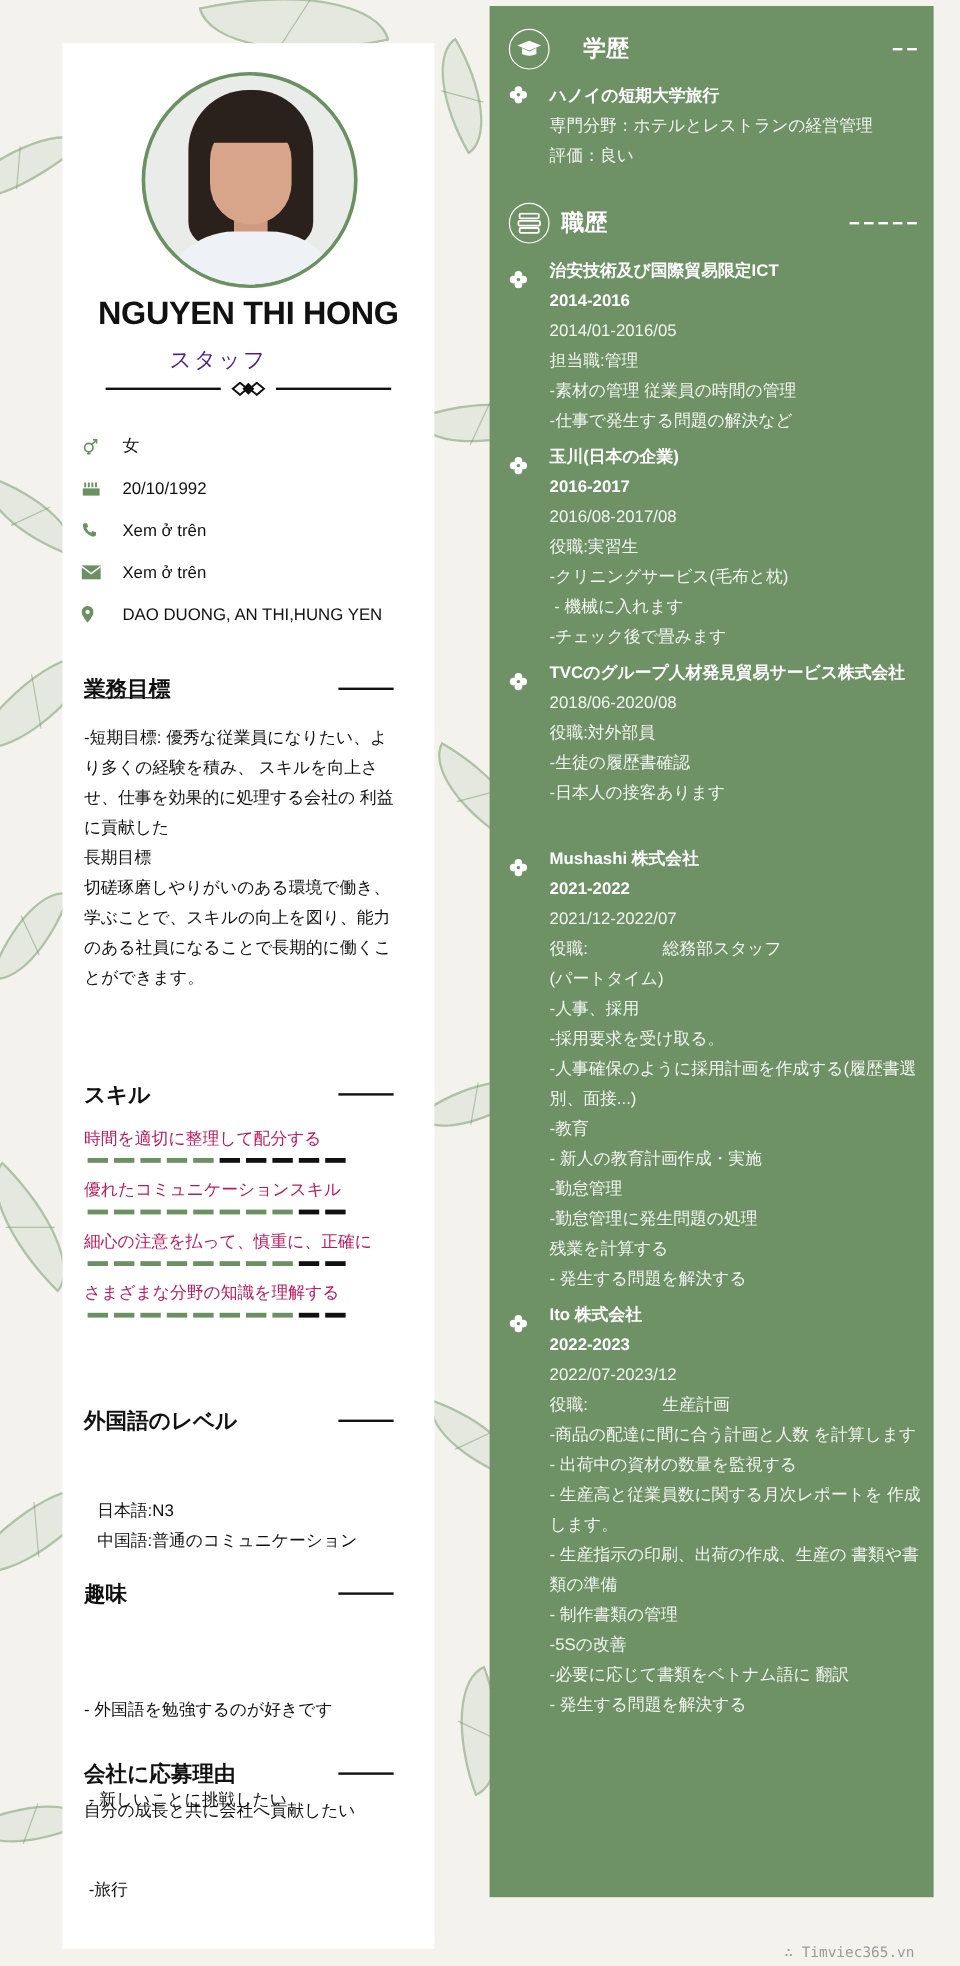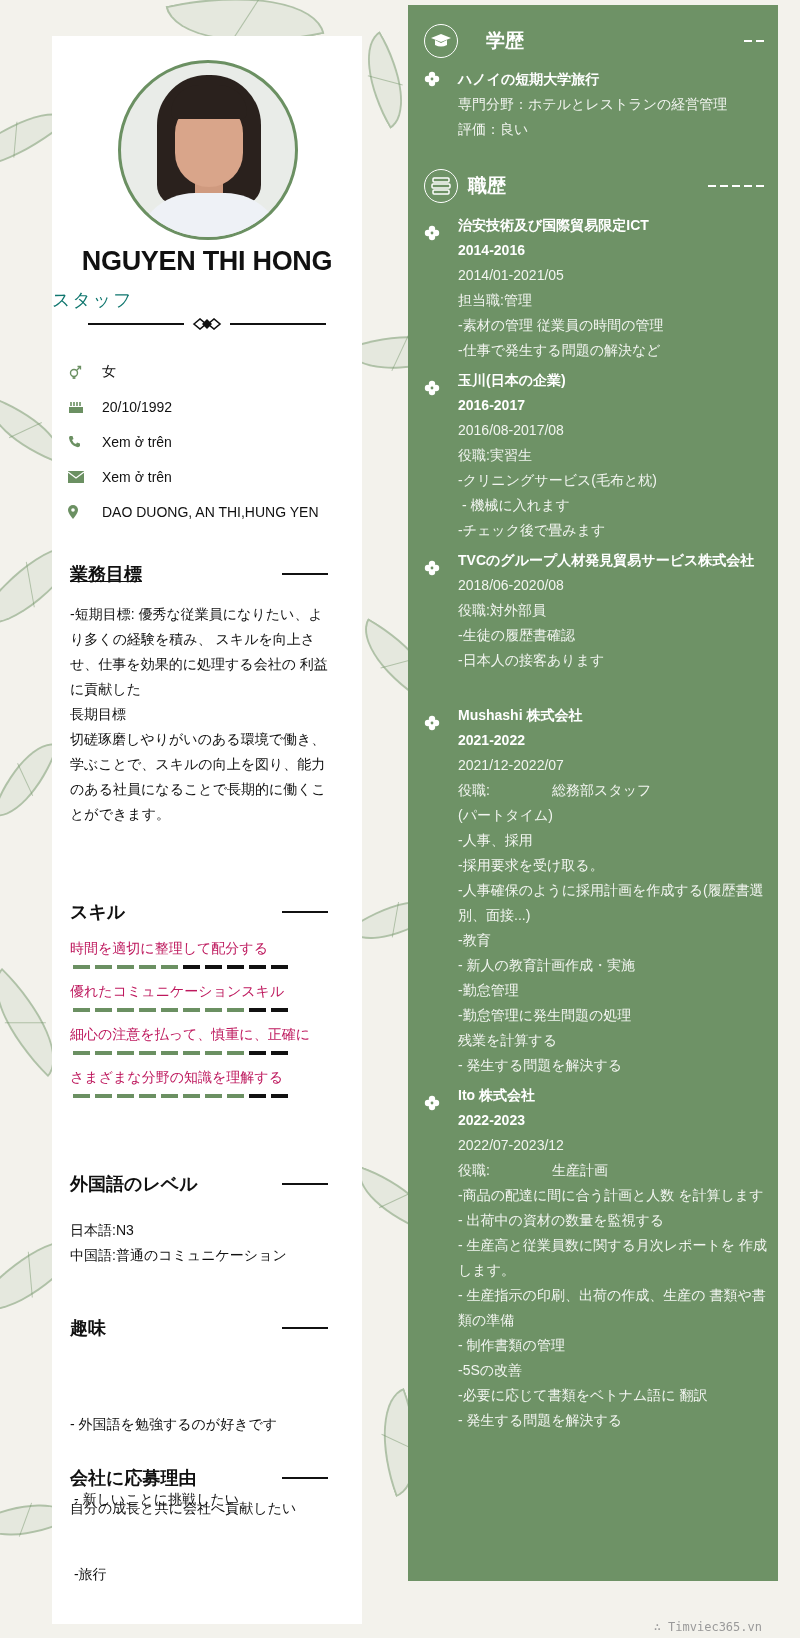--- a/index.html
+++ b/index.html
@@ -39,22 +39,22 @@
     background: #2a211d; border-radius: 38px 38px 8px 8px; }
   .photo .shirt { position: absolute; left: 14px; top: 130px; width: 150px; height: 70px;
     background: #eef1f6; border-radius: 60px 60px 0 0; }
   .photo .neck { position: absolute; left: 74px; top: 118px; width: 28px; height: 24px; background: #cf9a7f; }
 
   .name {
     position: absolute; left: 0; top: 210px; width: 310px; text-align: center;
     font-size: 27px; font-weight: bold; letter-spacing: -0.3px; color: #111;
   }
   .title {
-    position: absolute; left: 0; top: 252px; width: 260px; text-align: left;
-    font-size: 18px; color: #0f766e; letter-spacing: 2px;
+    position: absolute; left: 0; top: 252px; width: 260px; text-align: center;
+    font-size: 18px; color: #4c1d95; letter-spacing: 2px;
   }
   .ornament { position: absolute; left: 36px; top: 280px; width: 238px; height: 16px; }
   .ornament .line { position: absolute; top: 7px; height: 2px; background: #111; width: 96px; }
   .ornament .l1 { left: 0; } .ornament .l2 { right: 0; }
   .ornament .diamond { position: absolute; left: 104px; top: 2px; width: 30px; height: 12px; }
 
   .info-list { position: absolute; left: 16px; top: 318px; width: 280px; }
   .info-row { display: flex; align-items: center; height: 35px; font-size: 14px; color: #111; }
   .info-row .ic { width: 34px; display: flex; align-items: center; color: #6b9062; font-size: 14px; }
   .info-row .ic svg { display: block; }
@@ -262,21 +262,21 @@
           <span class="seg off"></span>
           <span class="seg off"></span>
       </div>
     </div>
   </div>
 
   <div class="section-h" style="top:1136px;align-items:center;">
     <span>外国語のレベル</span>
       <span class="rule"></span>
   </div>
-  <div class="para" style="top:1182px;">
+  <div class="para" style="top:1210px;margin-left:11px;">
     <div>日本語:N3</div>
     <div>中国語:普通のコミュニケーション</div>
   </div>
 
   <div class="section-h" style="top:1280px;">
     <span>趣味</span>
       <span class="rule"></span>
   </div>
   <div class="para" style="top:1326px; white-space:pre;">
     <div>- 外国語を勉強するのが好きです</div>
@@ -342,21 +342,21 @@
     <svg class="bullet" viewBox="0 0 16 16">
       <circle cx="8" cy="4" r="3.2" fill="#fff"></circle>
         <circle cx="4" cy="8" r="3.2" fill="#fff"></circle>
         <circle cx="12" cy="8" r="3.2" fill="#fff"></circle>
         <circle cx="8" cy="12" r="3.2" fill="#fff"></circle>
         <circle cx="8" cy="8" r="1.4" fill="#6e9266"></circle>
     </svg>
     <div class="body">
       <div class="co">治安技術及び国際貿易限定ICT</div>
       <div class="yr">2014-2016</div>
-      <div class="ln">2014/01-2021/05</div>
+      <div class="ln">2014/01-2016/05</div>
       <div class="ln">担当職:管理</div>
       <div class="ln">-素材の管理 従業員の時間の管理</div>
       <div class="ln">-仕事で発生する問題の解決など</div>
     </div>
   </div>
 
   <div class="entry" style="top:363px;">
     <svg class="bullet" viewBox="0 0 16 16">
       <circle cx="8" cy="4" r="3.2" fill="#fff"></circle>
         <circle cx="4" cy="8" r="3.2" fill="#fff"></circle>

